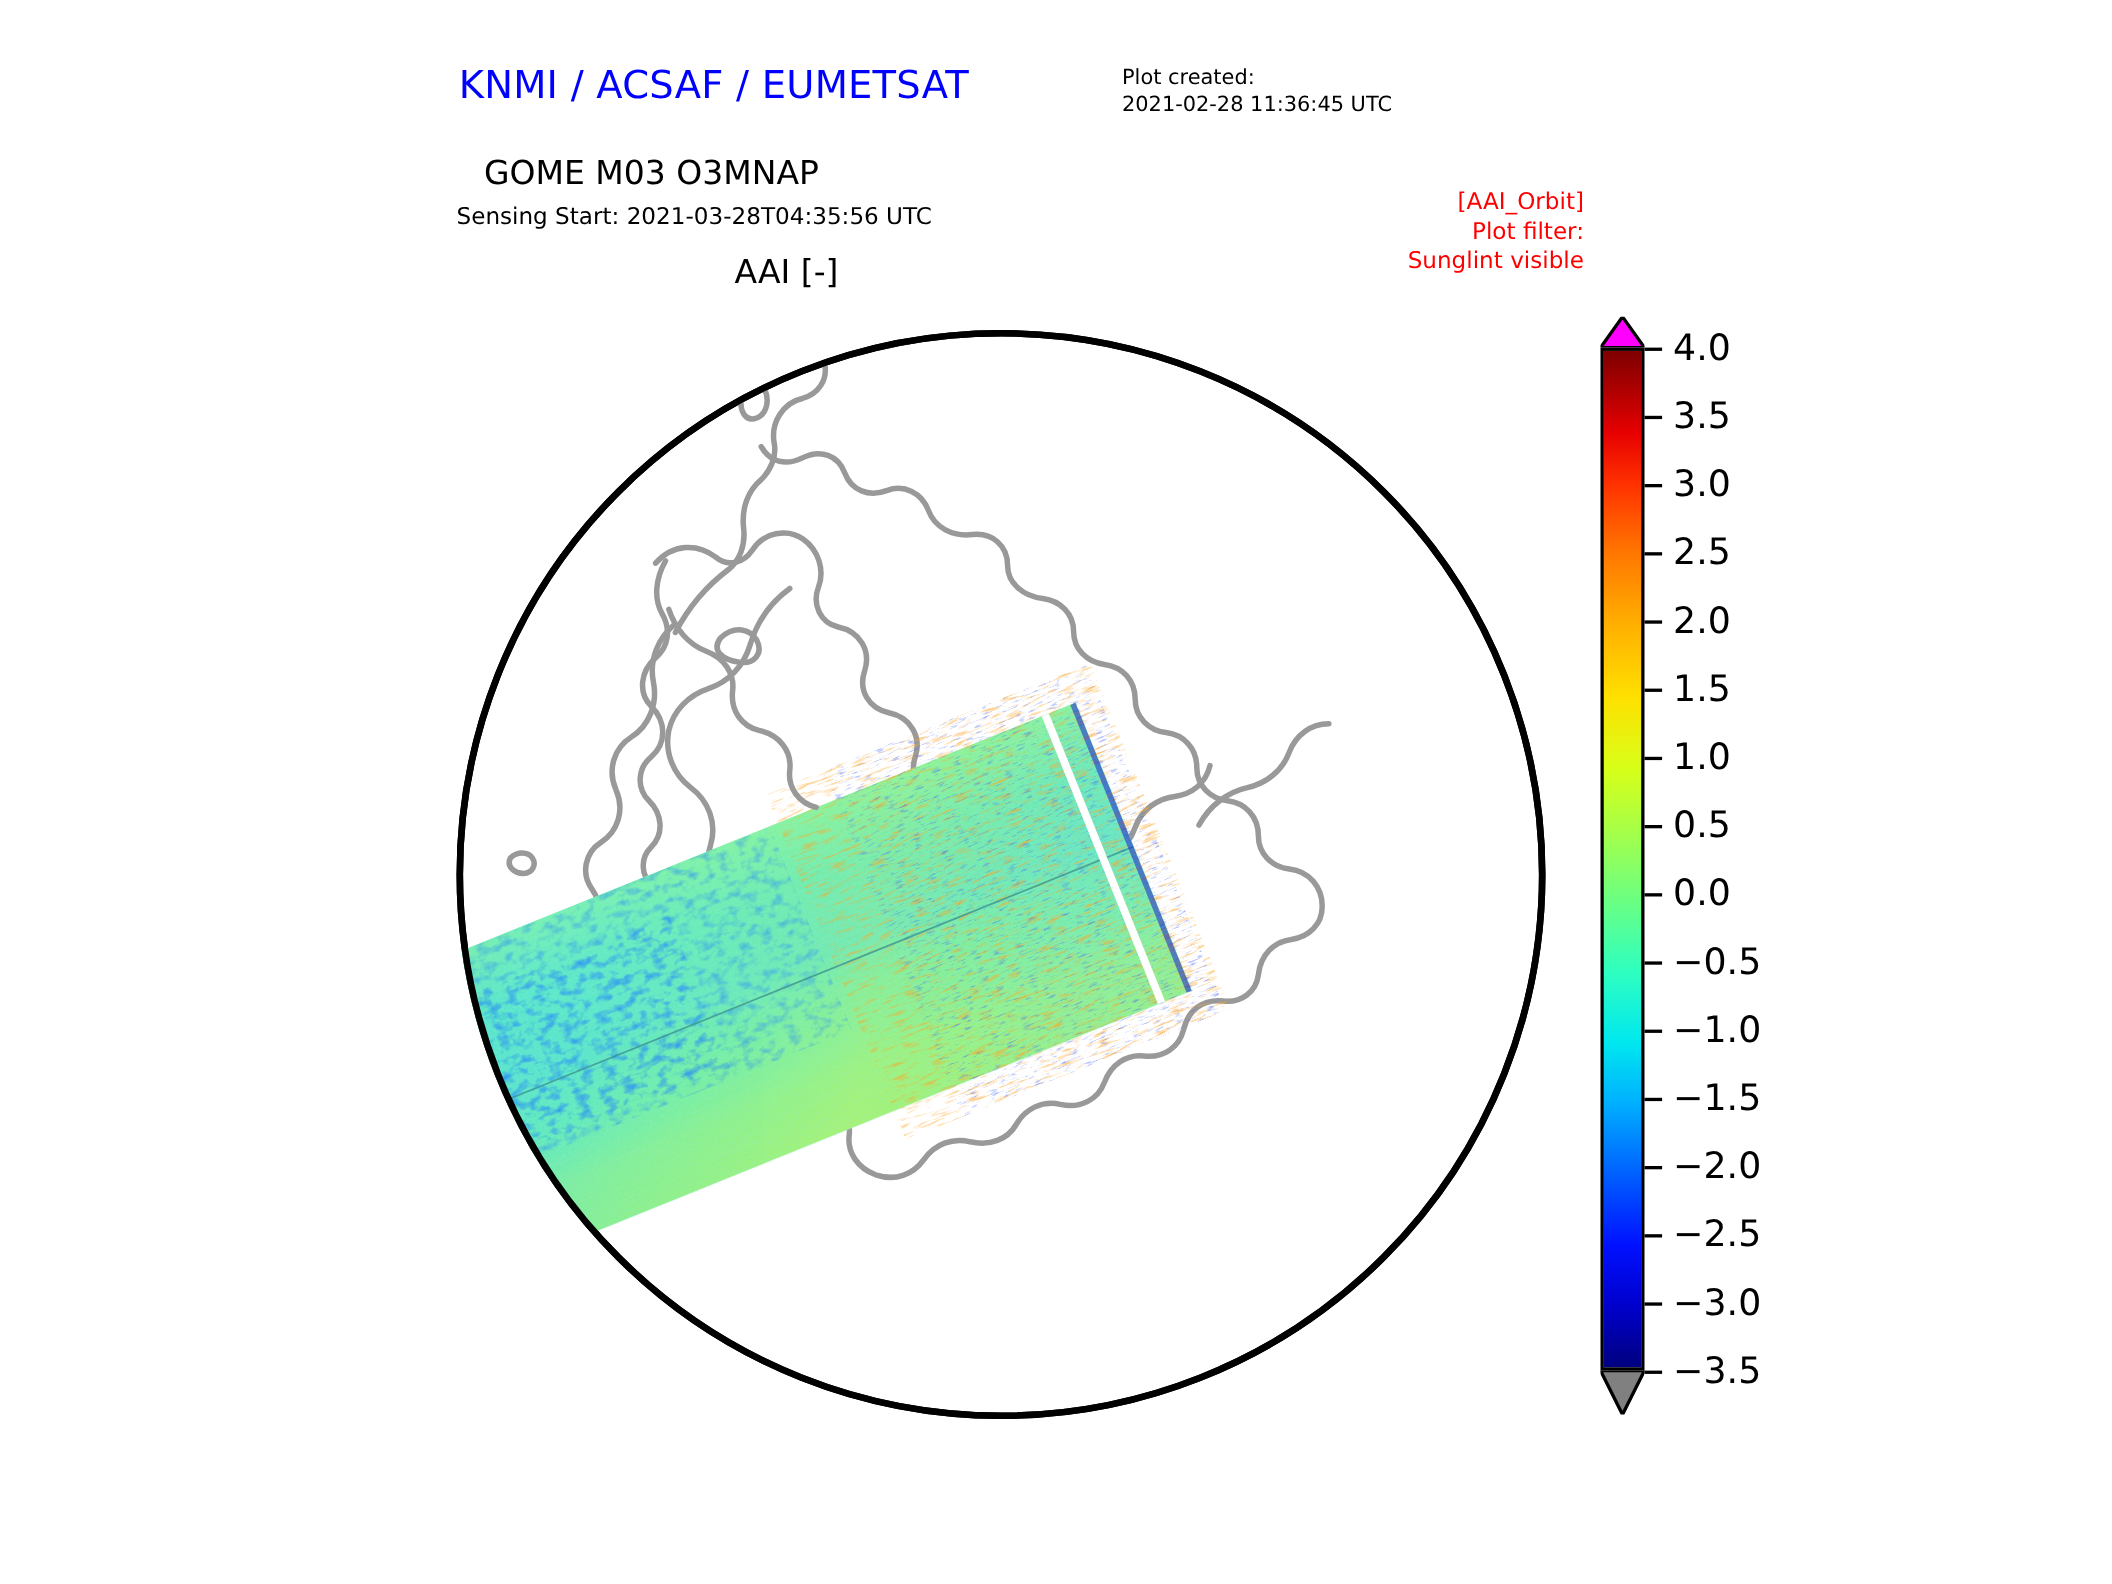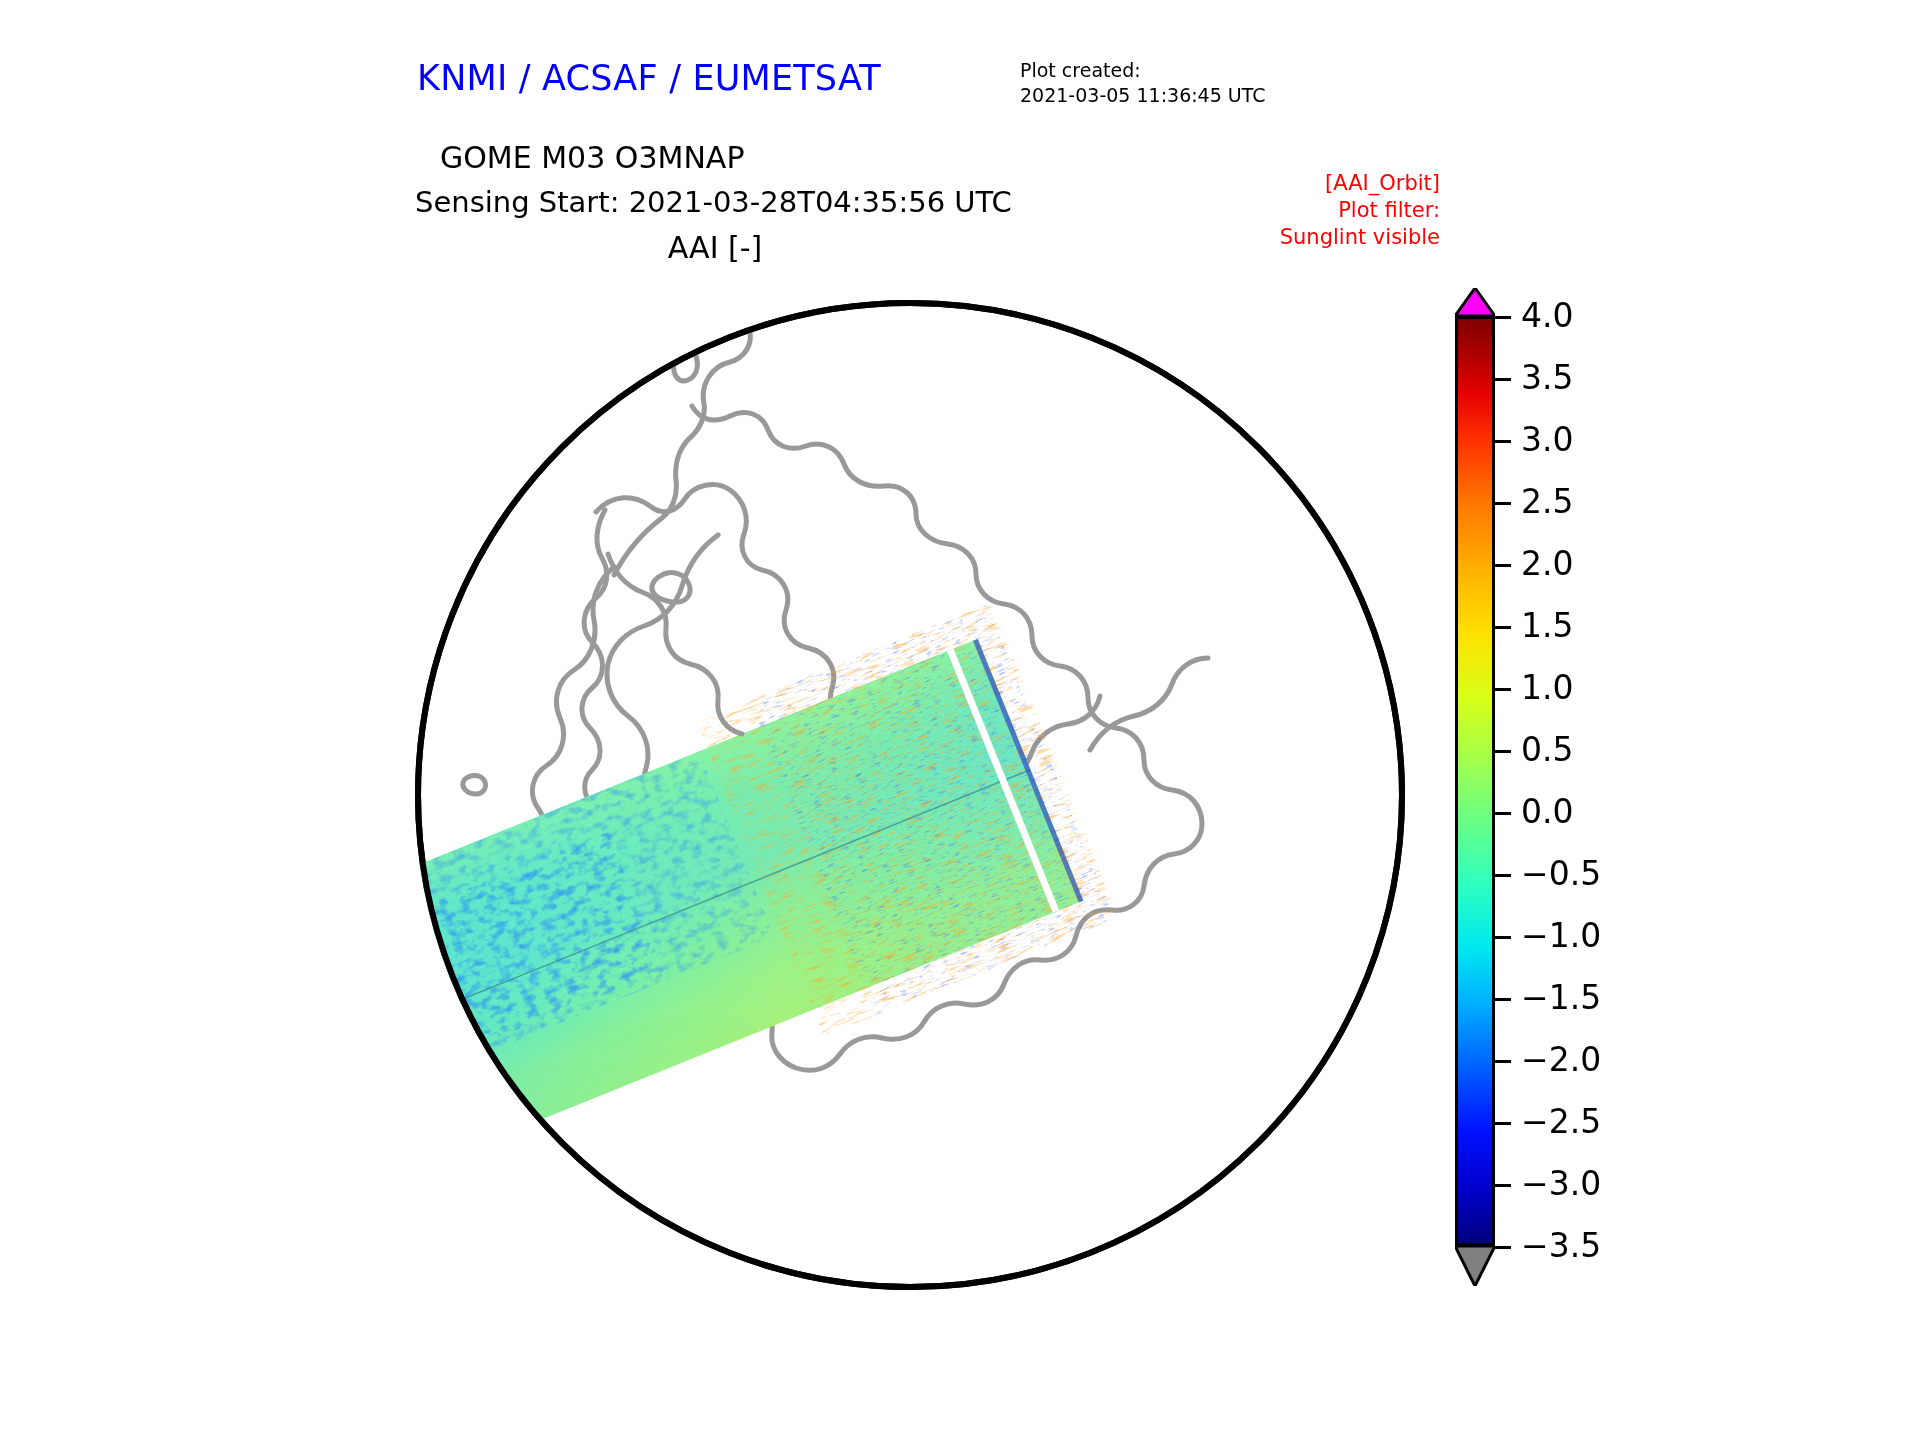--- a/index.html
+++ b/index.html
@@ -4,21 +4,21 @@
 <style>
   html,body{margin:0;padding:0;background:#fff;}
   body{width:1920px;height:1440px;position:relative;overflow:hidden;
        font-family:"DejaVu Sans","Liberation Sans",sans-serif;color:#000;}
 
   .abs{position:absolute;}
 
   
   #org-title{left:417px;top:58px;font-size:35px;color:#0000ff;letter-spacing:.2px;white-space:nowrap;}
   #product-title{left:440px;top:140px;font-size:30px;white-space:nowrap;text-align:center;}
-  #sensing-start{left:415px;top:185px;font-size:29px;white-space:nowrap;}
+  #sensing-start{left:415px;top:185px;font-size:21px;white-space:nowrap;}
   #quantity-label{left:0;top:230px;width:1430px;text-align:center;font-size:30px;}
 
   
   #created-block{left:1020px;top:58px;width:420px;text-align:left;
                  font-size:19px;line-height:25px;}
   
   #filter-block{left:1020px;top:170px;width:420px;text-align:right;
                 font-size:21px;line-height:27px;color:#ff0000;}
 
   
@@ -60,21 +60,21 @@
 <div class="abs" id="org-title">KNMI / ACSAF / EUMETSAT</div>
 
 <div class="abs" id="product-title">GOME M03 O3MNAP</div>
 
 <div class="abs" id="sensing-start">Sensing Start: 2021-03-28T04:35:56 UTC</div>
 
 <div class="abs" id="quantity-label">AAI [-]</div>
 
 <div class="abs" id="created-block">
   <div>Plot created:</div>
-  <div>2021-03-05 11:36:45 UTC</div>
+  <div>2021-02-28 11:36:45 UTC</div>
 </div>
 
 <div class="abs" id="filter-block">
   <div>[AAI_Orbit]</div>
   <div>Plot filter:</div>
   <div>Sunglint visible</div>
 </div>
 
 <div class="abs" id="map-area">
 <svg id="map-svg" viewBox="0 0 1020 1030" xmlns="http://www.w3.org/2000/svg">

